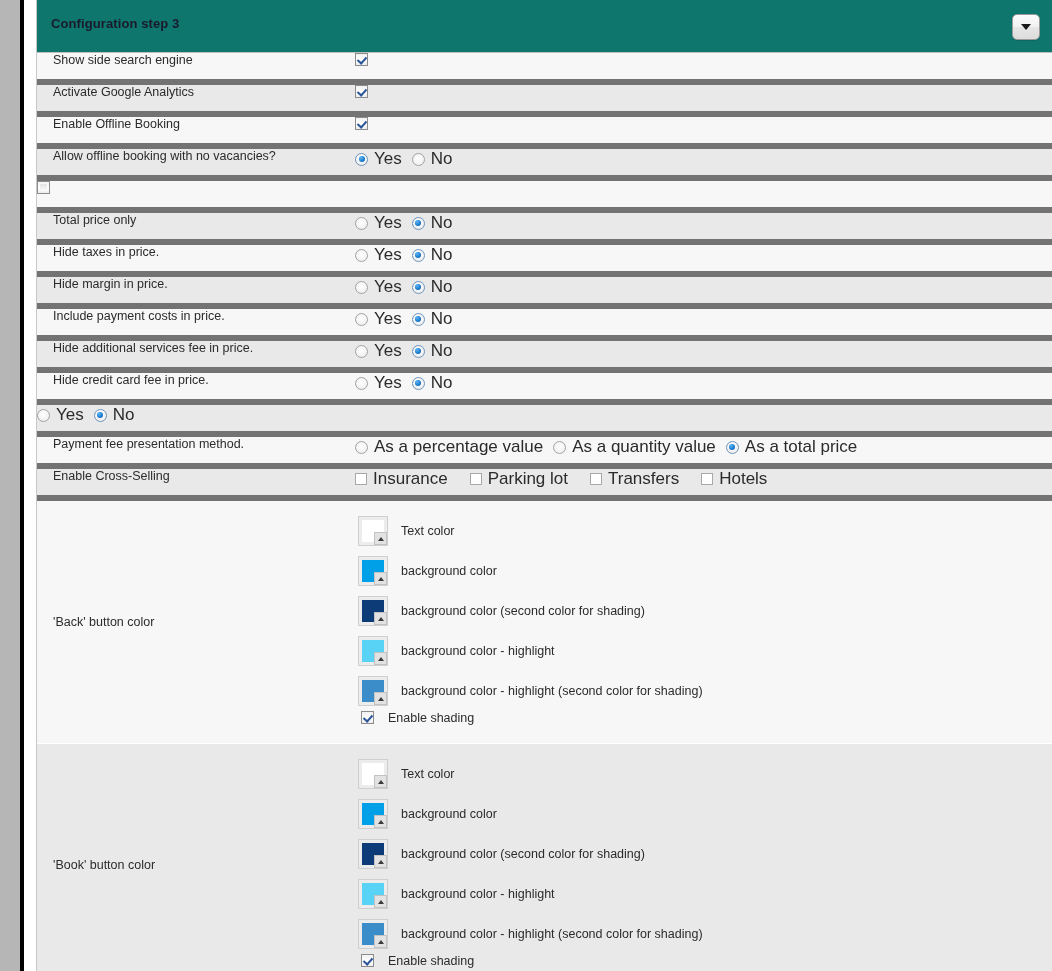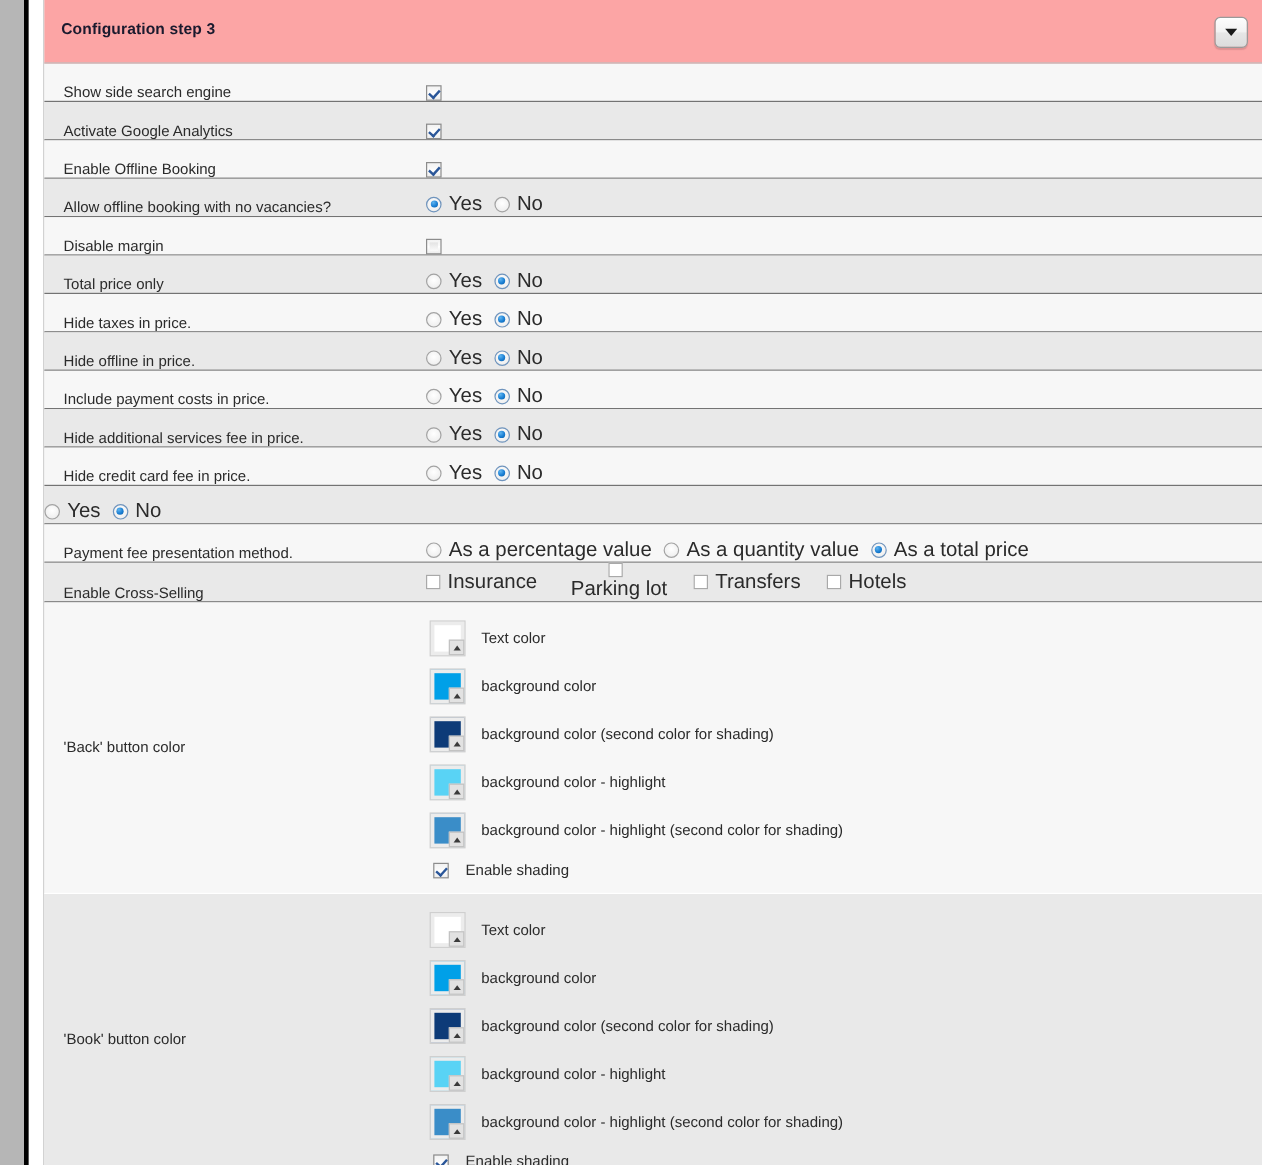--- a/index.html
+++ b/index.html
@@ -43,21 +43,21 @@
     width: 1016px;
     height: 971px;
     background: #ffffff;
     border-left: 1px solid #c8c8c8;
     box-sizing: border-box;
   }
 
   
   .panel-header {
     height: 53px;
-    background: #fca5a5;
+    background: #0f766e;
     border-bottom: 1px solid #bfbfbf;
     position: relative;
     box-sizing: border-box;
   }
   .panel-title {
     position: absolute;
     left: 14px;
     top: 16px;
     font-size: 13px;
     font-weight: bold;
@@ -82,24 +82,24 @@
   .caret-down {
     width: 0; height: 0;
     border-left: 5px solid transparent;
     border-right: 5px solid transparent;
     border-top: 6px solid #1a1a1a;
   }
 
   
   .row {
     display: flex;
-    align-items: flex-end;
+    align-items: flex-start;
     min-height: 32px;
     box-sizing: border-box;
-    border-bottom: 1px solid #737373;
+    border-bottom: 6px solid #737373;
   }
   .row.odd  { background: #f7f7f7; }
   .row.even { background: #e9e9e9; }
 
   .row-label {
     width: 318px;
     flex: 0 0 318px;
     padding-left: 16px;
     box-sizing: border-box;
     font-size: 12.5px;
@@ -241,21 +241,20 @@
     border-bottom: 4px solid #3a3a3a;
   }
   .color-caption {
     font-size: 12.5px;
     color: #2b2b2b;
     margin-left: 14px;
     white-space: nowrap;
   }
   .shading-item {
     display: flex;
-    align-items: center;
     height: 26px;
     padding-left: 6px;
   }
   .shading-item .cb { margin-left: 0; }
   .shading-label {
     font-size: 12.5px;
     color: #2b2b2b;
     margin-left: 14px;
   }
 </style>
@@ -301,21 +300,20 @@
             <span class="radio on"></span>
             <span class="opt-label">Yes</span>
           </span>
           <span class="opt">
             <span class="radio"></span>
             <span class="opt-label">No</span>
           </span>
         </div>
       </div>
       <div class="row odd">
-        <div class="row-label">Disable margin</div>
         <div class="row-control">
           <span class="cb unchecked"></span>
         </div>
       </div>
       <div class="row even">
         <div class="row-label">Total price only</div>
         <div class="row-control">
           <span class="opt">
             <span class="radio"></span>
             <span class="opt-label">Yes</span>
@@ -333,21 +331,21 @@
             <span class="radio"></span>
             <span class="opt-label">Yes</span>
           </span>
           <span class="opt">
             <span class="radio on"></span>
             <span class="opt-label">No</span>
           </span>
         </div>
       </div>
       <div class="row even">
-        <div class="row-label">Hide offline in price.</div>
+        <div class="row-label">Hide margin in price.</div>
         <div class="row-control">
           <span class="opt">
             <span class="radio"></span>
             <span class="opt-label">Yes</span>
           </span>
           <span class="opt">
             <span class="radio on"></span>
             <span class="opt-label">No</span>
           </span>
         </div>
@@ -420,21 +418,21 @@
           </span>
         </div>
       </div>
       <div class="row even">
         <div class="row-label">Enable Cross-Selling</div>
         <div class="row-control">
           <span class="opt" style="margin-right: 22px;">
             <span class="cb flat"></span>
             <span class="opt-label">Insurance</span>
           </span>
-          <span class="opt" style="margin-right: 22px; flex-direction: column;">
+          <span class="opt" style="margin-right: 22px;">
             <span class="cb flat"></span>
             <span class="opt-label">Parking lot</span>
           </span>
           <span class="opt" style="margin-right: 22px;">
             <span class="cb flat"></span>
             <span class="opt-label">Transfers</span>
           </span>
           <span class="opt" style="margin-right: 22px;">
             <span class="cb flat"></span>
             <span class="opt-label">Hotels</span>

